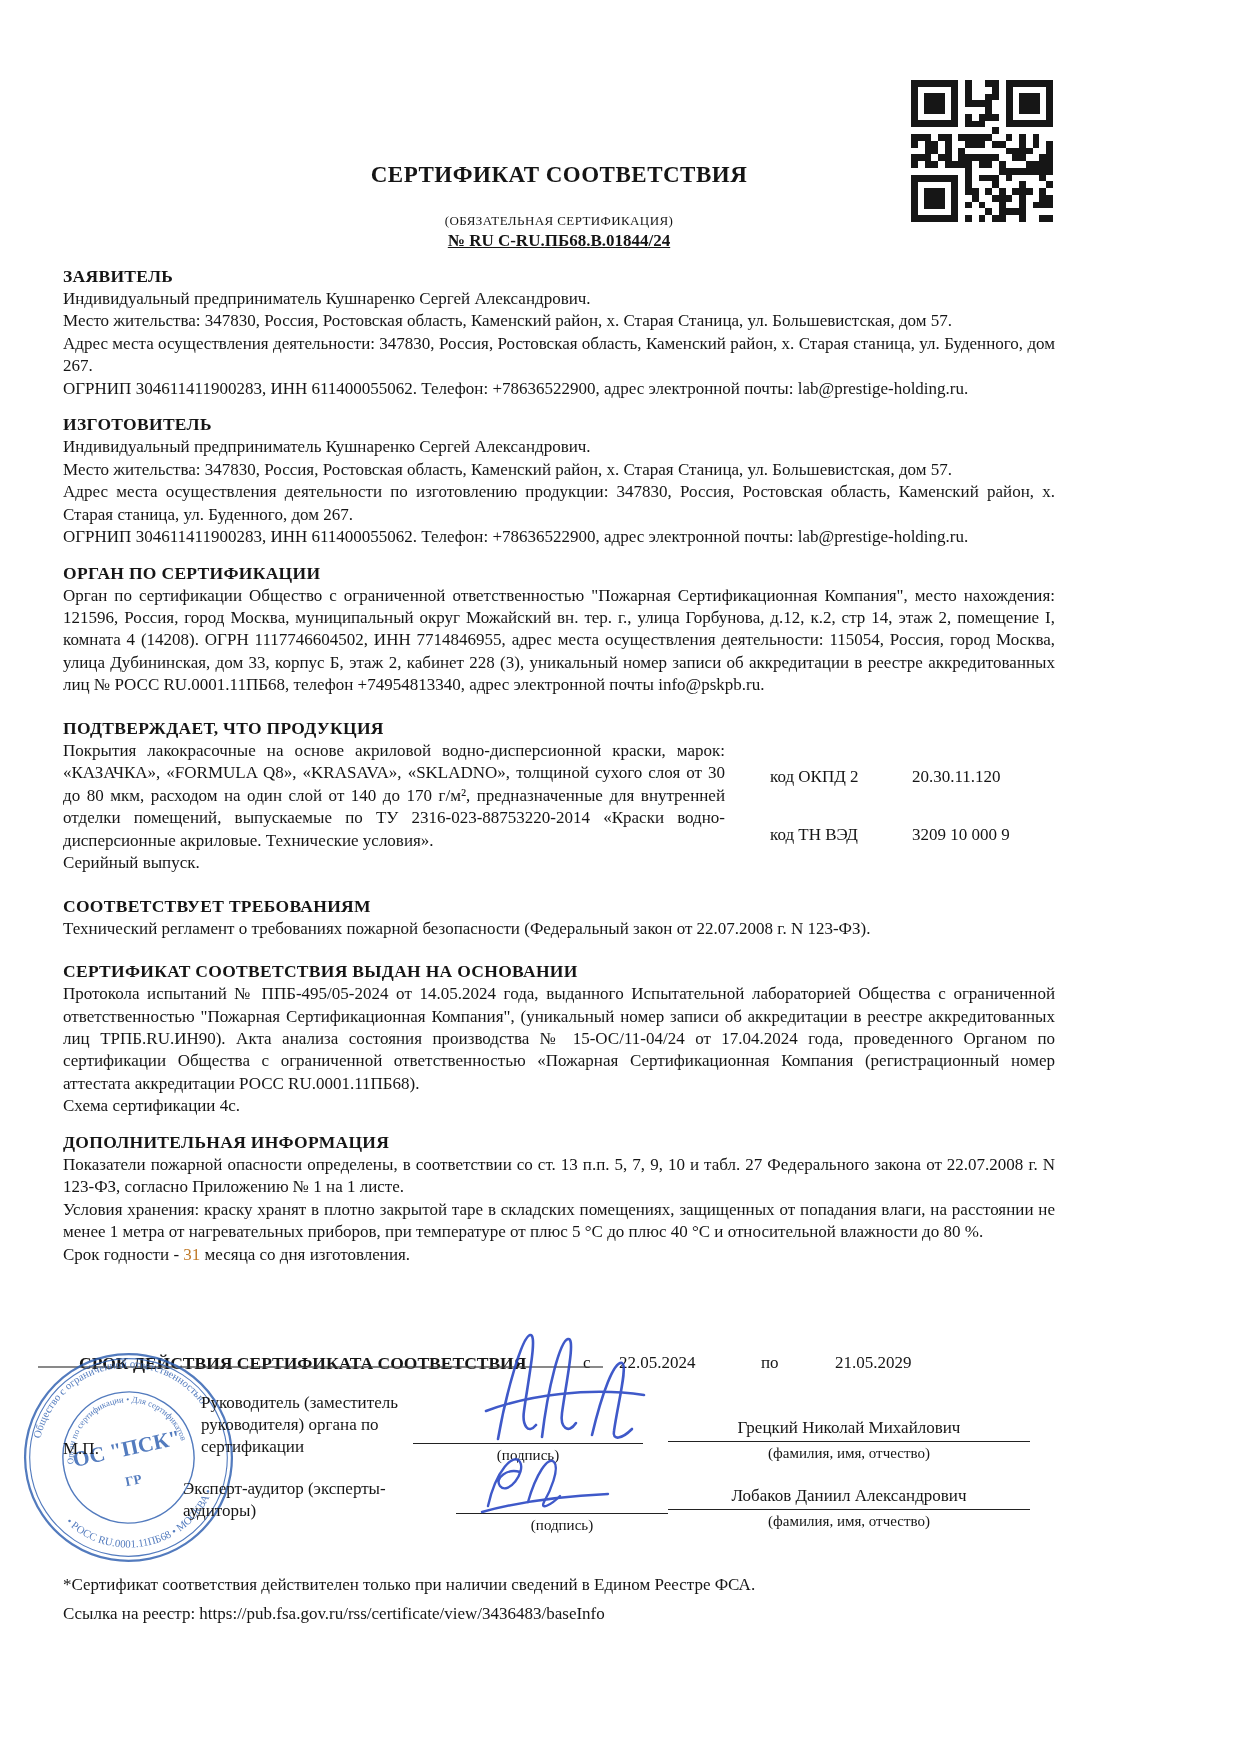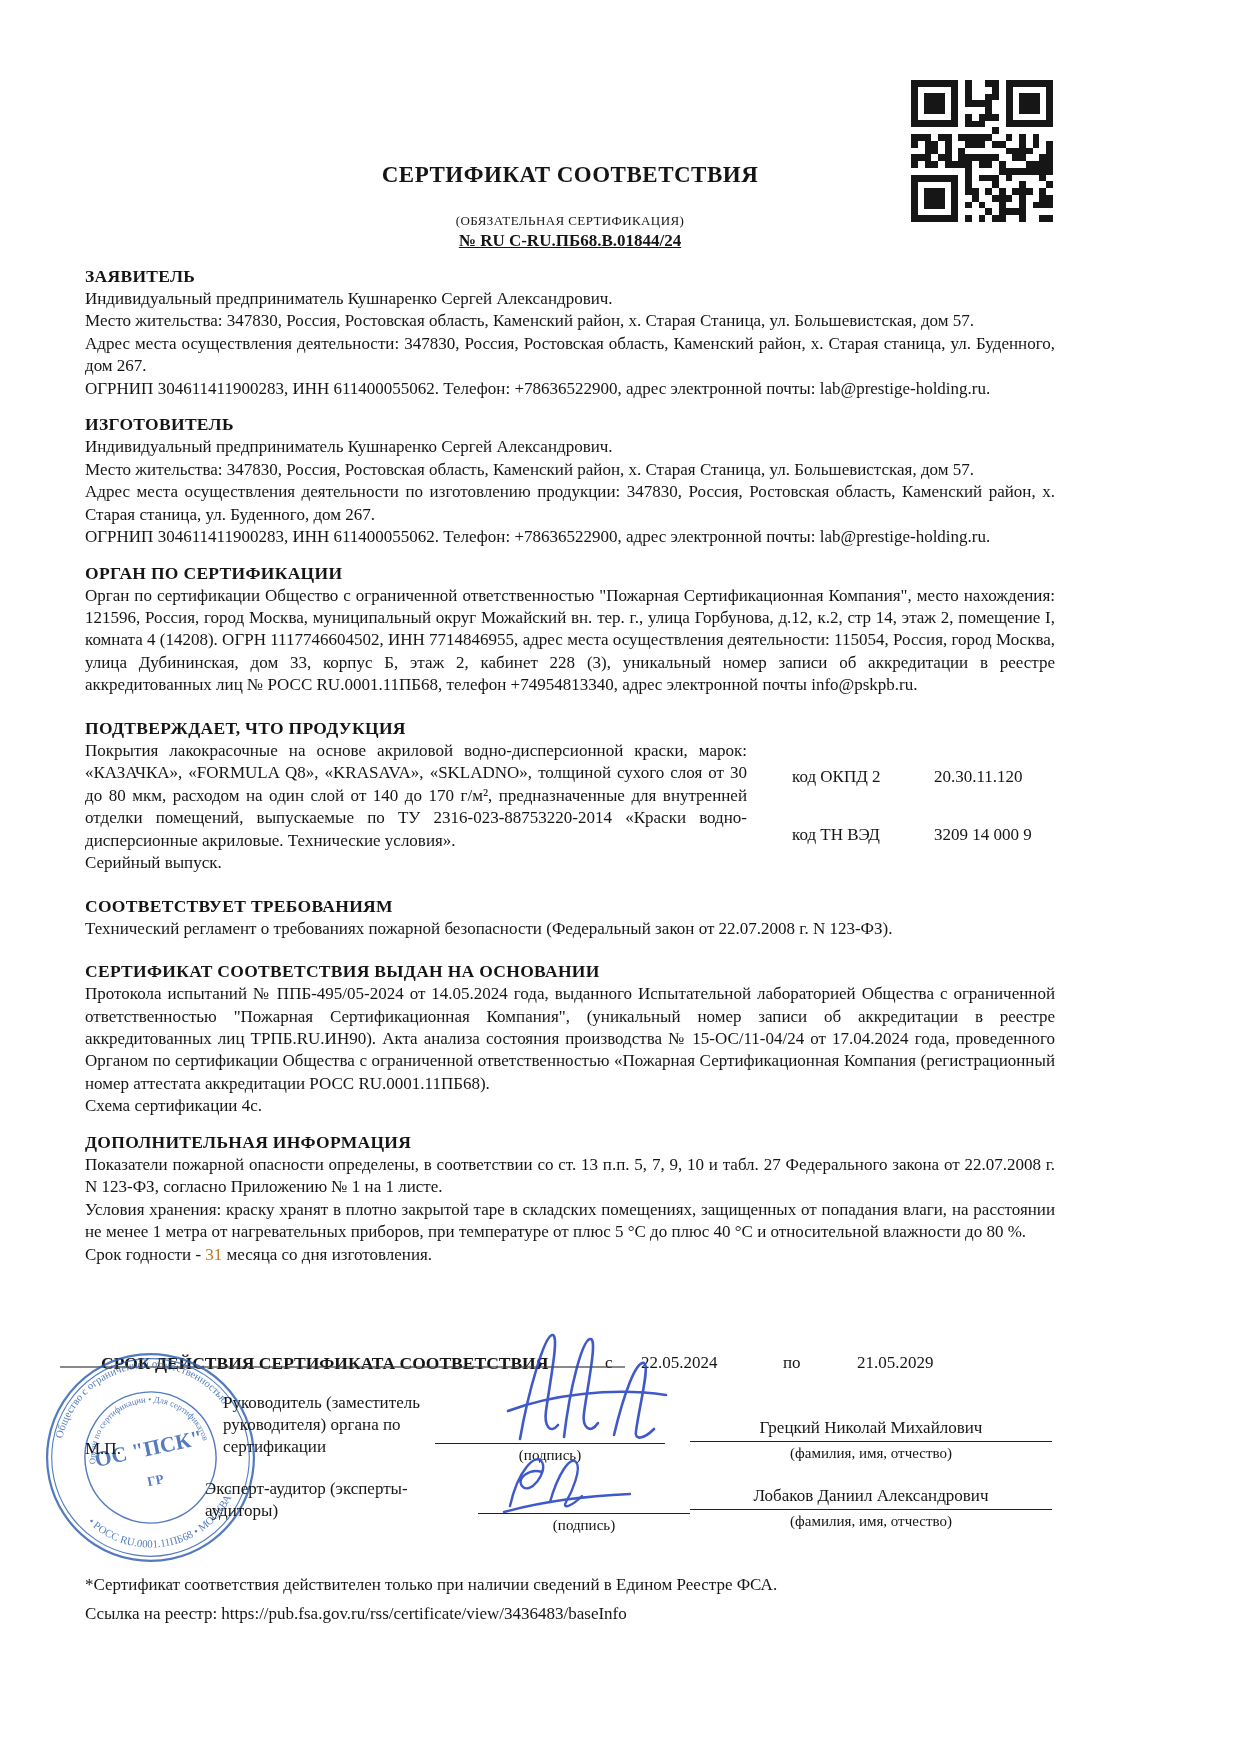--- a/index.html
+++ b/index.html
@@ -2,21 +2,21 @@
 <html lang="ru"><head>
 <meta charset="utf-8">
 <style>
   * { margin:0; padding:0; box-sizing:border-box; }
   html,body { background:#fff; }
   .page {
     position:relative; width:1240px; height:1754px; margin:0 auto;
     background:#fff; color:#151515; overflow:hidden;
     font-family:"Liberation Serif", serif; font-size:17px; line-height:1.32;
   }
-  .content { position:relative; padding:160px 185px 0 85px; }
+  .content { position:relative; padding:160px 185px 0 63px; }
 
   
   .doc-header { position:relative; text-align:center; }
   .doc-title { font-size:23px; font-weight:bold; letter-spacing:.5px; }
   .doc-subtitle { font-size:13px; margin-top:22px; letter-spacing:.4px; }
   .doc-number { font-size:17px; font-weight:bold; text-decoration:underline; }
 
   
   .qr-box { position:absolute; top:-80px; right:2px; width:142px; height:142px; background:#fff; }
   .qr-grid { position:absolute; inset:0; display:grid;
@@ -569,21 +569,21 @@
           <p class="body">Покрытия лакокрасочные на основе акриловой водно-дисперсионной краски, марок: «КАЗАЧКА», «FORMULA Q8», «KRASAVA», «SKLADNO», толщиной сухого слоя от 30 до 80 мкм, расходом на один слой от 140 до 170 г/м², предназначенные для внутренней отделки помещений, выпускаемые по ТУ 2316-023-88753220-2014 «Краски водно-дисперсионные акриловые. Технические условия».</p>
           <p class="body">Серийный выпуск.</p>
         </div>
         <div class="codes-col">
           <div class="code-row first">
             <span class="code-label">код ОКПД 2</span>
             <span>20.30.11.120</span>
           </div>
           <div class="code-row second">
             <span class="code-label">код ТН ВЭД</span>
-            <span>3209 14 000 9</span>
+            <span>3209 10 000 9</span>
           </div>
         </div>
       </div>
     </div>
 
     <div>
       <div class="sec-heading gap">СООТВЕТСТВУЕТ ТРЕБОВАНИЯМ</div>
       <p class="body">Технический регламент о требованиях пожарной безопасности (Федеральный закон от 22.07.2008 г. N 123-ФЗ).</p>
     </div>
 

